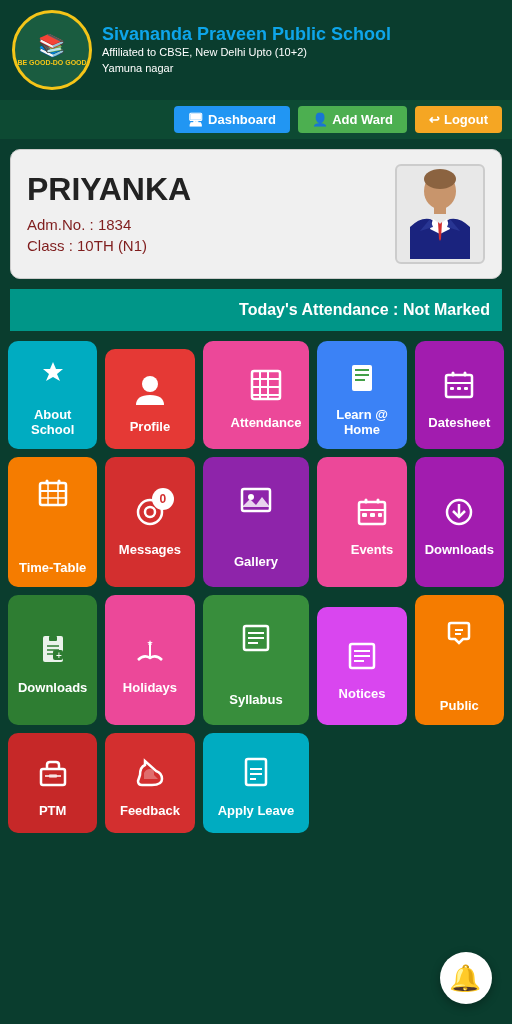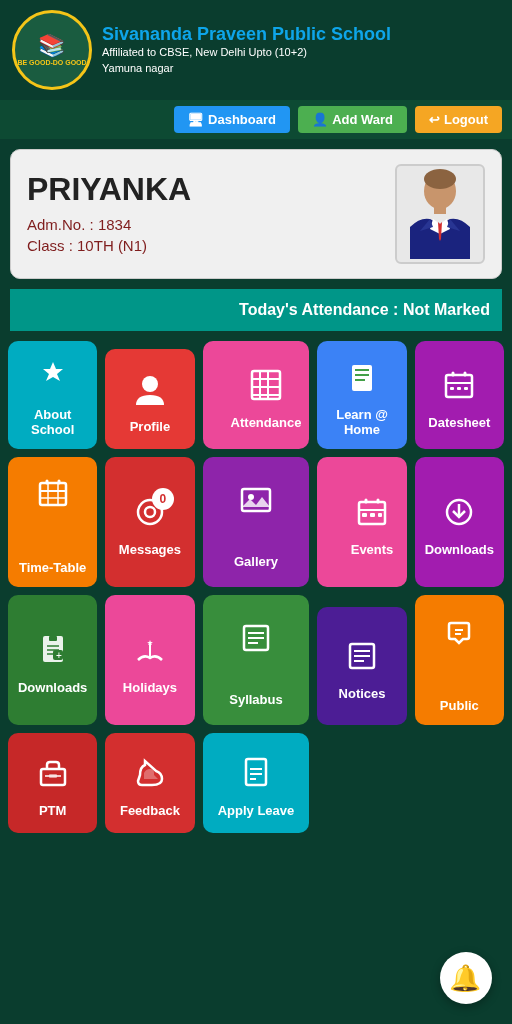--- a/index.html
+++ b/index.html
@@ -174,21 +174,21 @@
     .c-teal { background-color: #00acc1; }
     .c-red { background-color: #e53935; margin-top: 8px; }
     .c-orange { background-color: #ec4899; padding-left: 28px; }
     .c-green { background-color: #3b82f6; }
     .c-purple { background-color: #8e24aa; gap: 33px; }
     .c-red2 { background-color: #a21caf; }
     .c-green2 { background-color: #2e7d32; }
     .c-orange2 { background-color: #f57c00; gap: 45px; }
     .c-red3 { background-color: #d32f2f; }
     .c-green3 { background-color: #388e3c; gap: 32px; }
-    .c-teal2 { background-color: #4c1d95; margin-top: 12px; }
+    .c-teal2 { background-color: #d946ef; margin-top: 12px; }
     .c-red4 { background-color: #c62828; }
     .c-yellow { background-color: #ec4899; }
 
     
     .notif-bell {
       position: fixed;
       bottom: 20px;
       right: 20px;
       width: 52px;
       height: 52px;

